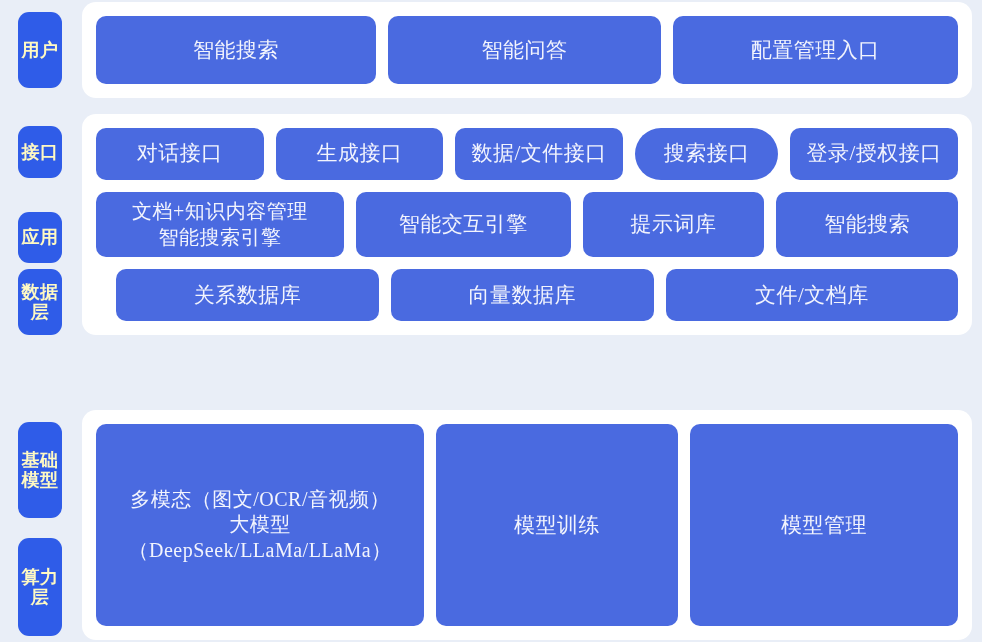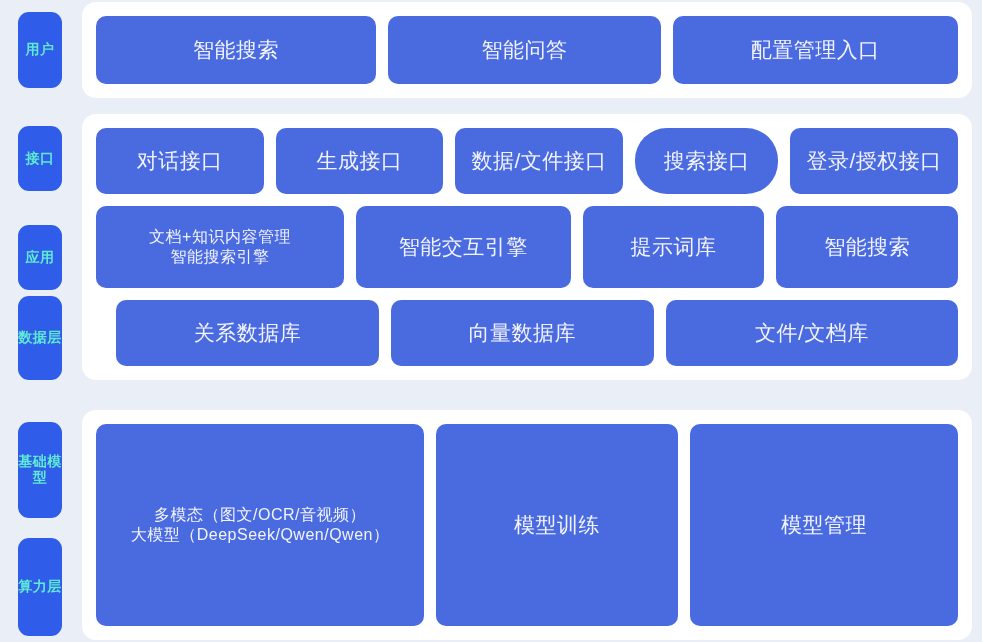--- a/index.html
+++ b/index.html
@@ -24,44 +24,44 @@
 
   
   .band {
     position: absolute;
     left: 0;
     right: 0;
     display: flex;
     align-items: stretch;
   }
   .band-users  { top: 2px;   height: 96px; }
-  .band-middle { top: 114px; height: 266px; }
+  .band-middle { top: 114px; height: 221px; }
   .band-base   { top: 410px; height: 230px; }
 
   
   .rail {
     position: relative;
     width: 82px;
     flex: 0 0 82px;
     display: flex;
     flex-direction: column;
     padding: 0 0 0 18px;
     box-sizing: border-box;
     gap: 6px;
   }
   .rail-tab {
     width: 44px;
     background: #2f5ce8;
     border-radius: 11px;
-    color: #5eead4;
+    color: #fef9c3;
     display: flex;
     flex-direction: column;
     align-items: center;
     justify-content: center;
-    font-size: 14px;
+    font-size: 18px;
     font-weight: 700;
     line-height: 1.12;
     letter-spacing: 0.5px;
     box-sizing: border-box;
     padding: 4px 0;
     white-space: pre-line;
     text-align: center;
   }
   .band-users .rail { justify-content: flex-start; padding-top: 10px; }
   .band-users .rail-tab { height: 76px; }
@@ -106,22 +106,23 @@
     justify-content: center;
     text-align: center;
     font-size: 21px;
     font-weight: 400;
     line-height: 1.28;
     letter-spacing: 0.5px;
     padding: 20px 8px;
     box-sizing: border-box;
     white-space: pre-line;
     flex: 1 1 0;
-  }
-  .box.two-line { font-size: 16px; }
+    font-family: Liberation Serif, serif;
+  }
+  .box.two-line { font-size: 20px; }
 
   
   .row-users .box:nth-child(1) { flex: 1.03 1 0; }
   .row-users .box:nth-child(2) { flex: 1.0  1 0; }
   .row-users .box:nth-child(3) { flex: 1.05 1 0; }
 
   .row-interface .box:nth-child(1) { flex: 1.00 1 0; }
   .row-interface .box:nth-child(2) { flex: 1.00 1 0; }
   .row-interface .box:nth-child(3) { flex: 1.00 1 0; }
   .row-interface .box:nth-child(4) { flex: 0.84 1 0; border-radius: 32px; }
@@ -203,21 +204,21 @@
 
   <div class="band band-base">
     <div class="rail">
       <div class="rail-tab t-model">基础模型</div>
       <div class="rail-tab t-power">算力层</div>
     </div>
     <div class="panel">
 
       <div class="row row-model">
         <div class="box two-line">多模态（图文/OCR/音视频）
-大模型（DeepSeek/Qwen/Qwen）</div>
+大模型（DeepSeek/LLaMa/LLaMa）</div>
         <div class="box">模型训练</div>
         <div class="box">模型管理</div>
       </div>
 
 
     </div>
   </div>
 
 </div>
 

